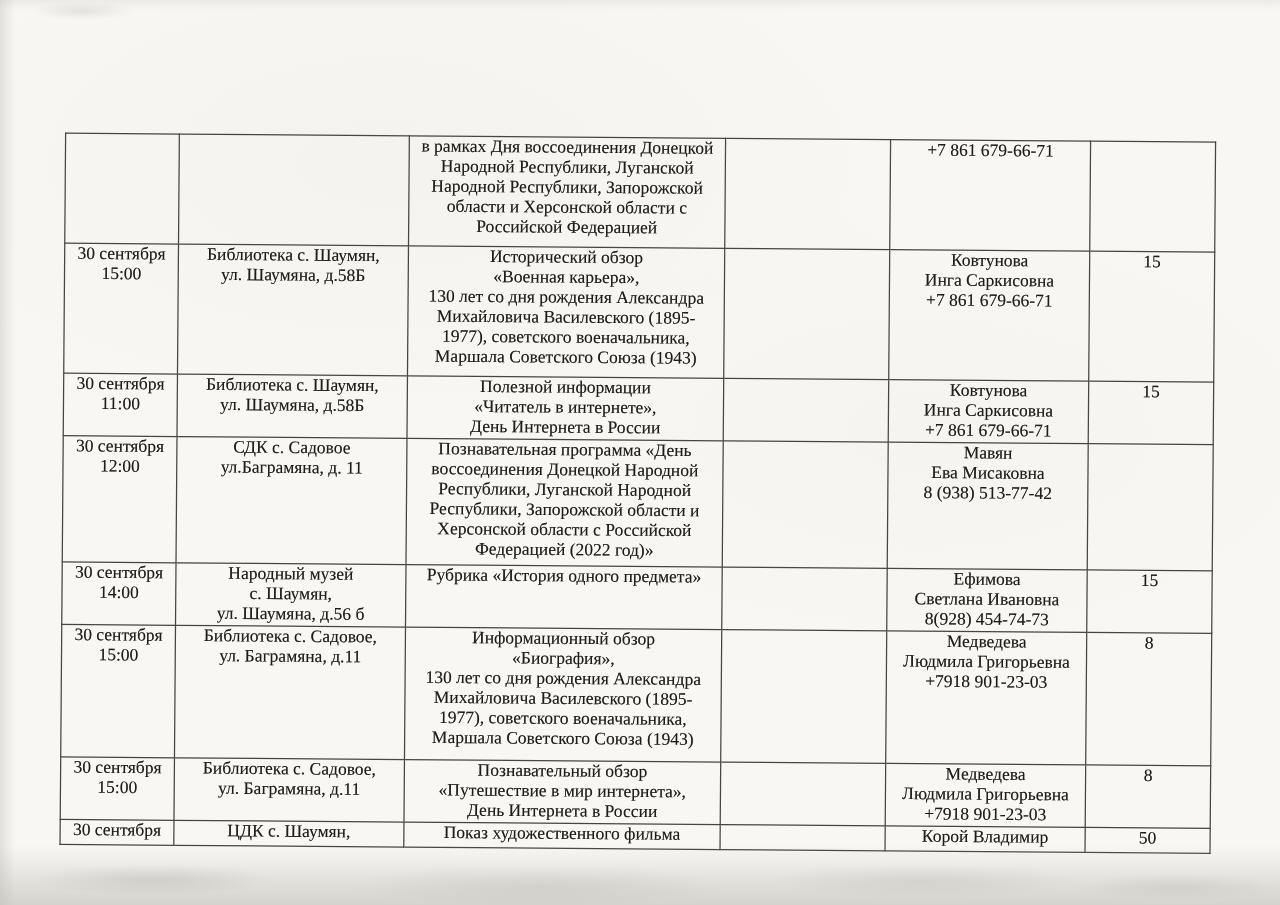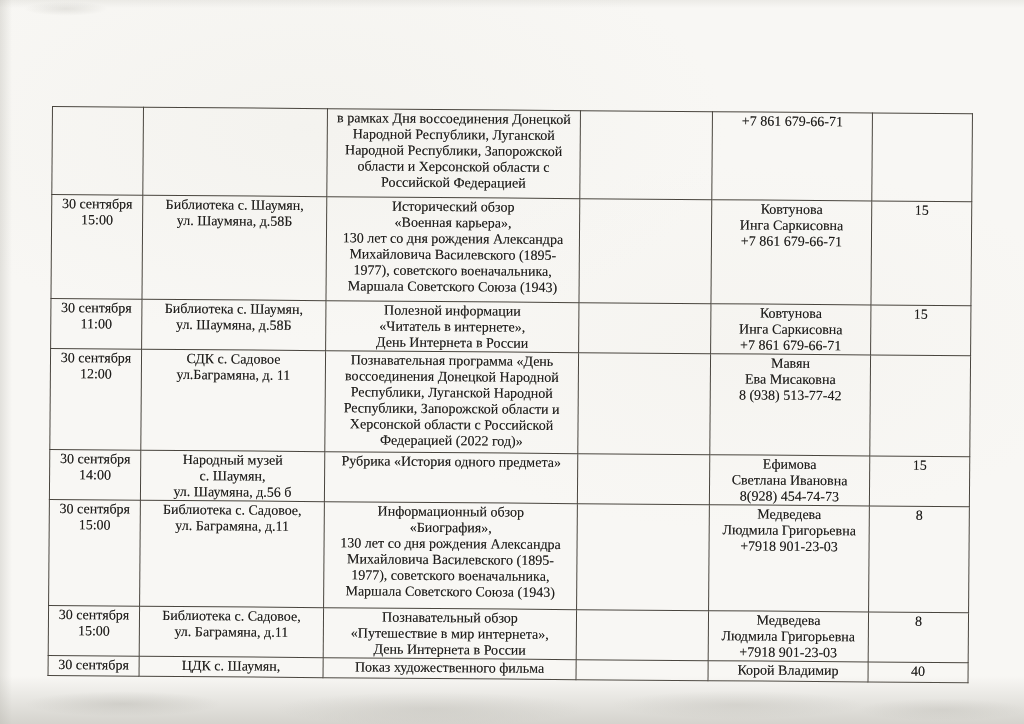--- a/index.html
+++ b/index.html
@@ -175,21 +175,21 @@
 Людмила Григорьевна
 +7918 901-23-03</td>
           <td>8</td>
         </tr>
         <tr class="r7">
           <td>30 сентября</td>
           <td>ЦДК с. Шаумян,</td>
           <td>Показ художественного фильма</td>
           <td></td>
           <td>Корой Владимир</td>
-          <td>40</td>
+          <td>50</td>
         </tr>
       </tbody>
     </table>
   </div>
 
   <div class="edge-left"></div>
   <div class="edge-top"></div>
   <div class="corner-smudge"></div>
   <div class="bottom-band"></div>
 </div>

